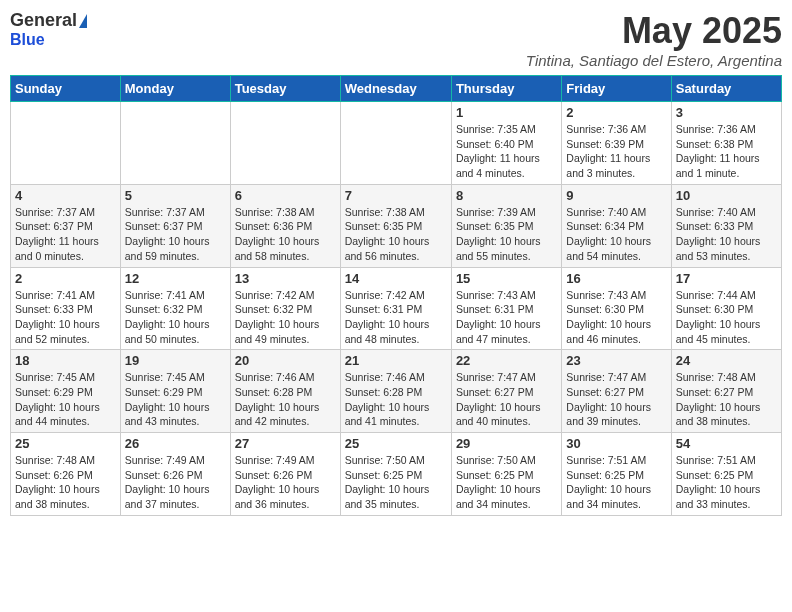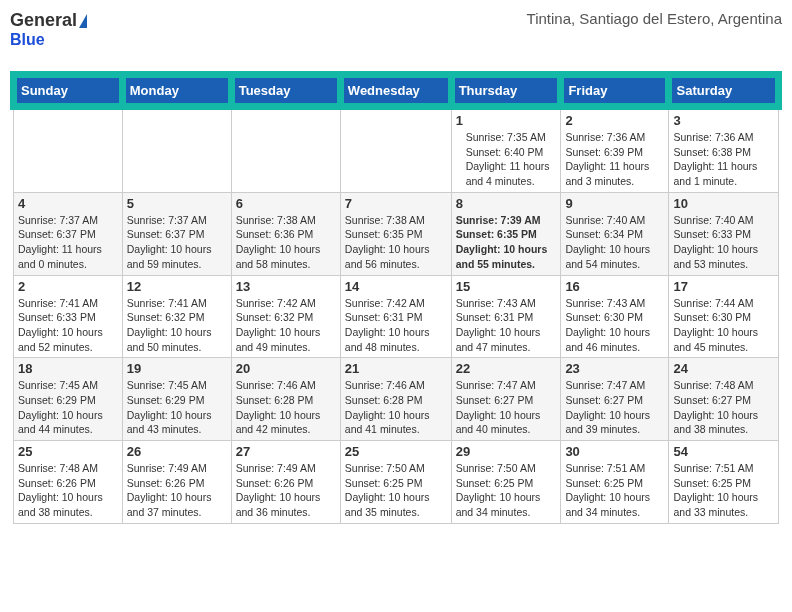--- a/index.html
+++ b/index.html
@@ -7,21 +7,21 @@
       font-family: Arial, sans-serif;
       background: #fff;
       width: 792px;
       min-height: 612px;
       padding: 10px;
     }
     .header {
       display: flex;
       justify-content: space-between;
       align-items: flex-start;
-      margin-bottom: 22px;
+      margin-bottom: 6px;
     }
     .logo {
       display: flex;
       flex-direction: column;
       align-items: flex-start;
     }
     .logo-general {
       font-size: 18px;
       font-weight: bold;
       color: #333;
@@ -44,34 +44,35 @@
       text-align: right;
     }
     .month-title {
       font-size: 36px;
       font-weight: bold;
       color: #333;
     }
     .location {
       font-size: 15px;
       color: #555;
+      font-style: italic;
     }
     .calendar {
       width: 100%;
       border-collapse: collapse;
       font-size: 11px;
     }
     .calendar th {
       background: #1a5fb4;
       color: #fff;
       padding: 5px 4px;
       text-align: left;
       font-size: 13px;
       font-weight: bold;
-      border: 7px solid #14b8a6;
+      border: 1px solid #14b8a6;
     }
     .calendar td {
       border: 1px solid #ccc;
       padding: 3px 4px;
       vertical-align: top;
       width: 113px;
       min-height: 75px;
       background: #fff;
     }
     .calendar tr:nth-child(even) td {
@@ -98,20 +99,21 @@
 
 <div class="header">
   <div class="logo">
     <div style="display:flex;align-items:center;">
       <span class="logo-general">General</span>
       <span class="logo-icon"></span>
     </div>
     <span class="logo-blue">Blue</span>
   </div>
   <div class="title-block">
+    <div class="month-title">May 2025</div>
     <div class="location">Tintina, Santiago del Estero, Argentina</div>
   </div>
 </div>
 
 <table class="calendar">
   <thead>
     <tr>
     <th>Sunday</th>
         <th>Monday</th>
         <th>Tuesday</th>
@@ -122,21 +124,21 @@
       </tr>
   </thead>
   <tbody id="calendar-body">
   <tr>
         <td class="empty-cell"></td>
         <td class="empty-cell"></td>
         <td class="empty-cell"></td>
         <td class="empty-cell"></td>
         <td>
           <span class="day-number">1</span>
-          <div class="day-info" style="white-space: pre-line; margin-left: 10px;">Sunrise: 7:35 AM
+          <div class="day-info" style="white-space: pre-line;">Sunrise: 7:35 AM
 Sunset: 6:40 PM
 Daylight: 11 hours
 and 4 minutes.</div>
         </td>
         <td>
           <span class="day-number">2</span>
           <div class="day-info" style="white-space: pre-line;">Sunrise: 7:36 AM
 Sunset: 6:39 PM
 Daylight: 11 hours
 and 3 minutes.</div>
@@ -173,21 +175,21 @@
         </td>
         <td>
           <span class="day-number">7</span>
           <div class="day-info" style="white-space: pre-line;">Sunrise: 7:38 AM
 Sunset: 6:35 PM
 Daylight: 10 hours
 and 56 minutes.</div>
         </td>
         <td>
           <span class="day-number">8</span>
-          <div class="day-info" style="white-space: pre-line; font-weight: bold;">Sunrise: 7:39 AM
+          <div class="day-info" style="white-space: pre-line;">Sunrise: 7:39 AM
 Sunset: 6:35 PM
 Daylight: 10 hours
 and 55 minutes.</div>
         </td>
         <td>
           <span class="day-number">9</span>
           <div class="day-info" style="white-space: pre-line;">Sunrise: 7:40 AM
 Sunset: 6:34 PM
 Daylight: 10 hours
 and 54 minutes.</div>

